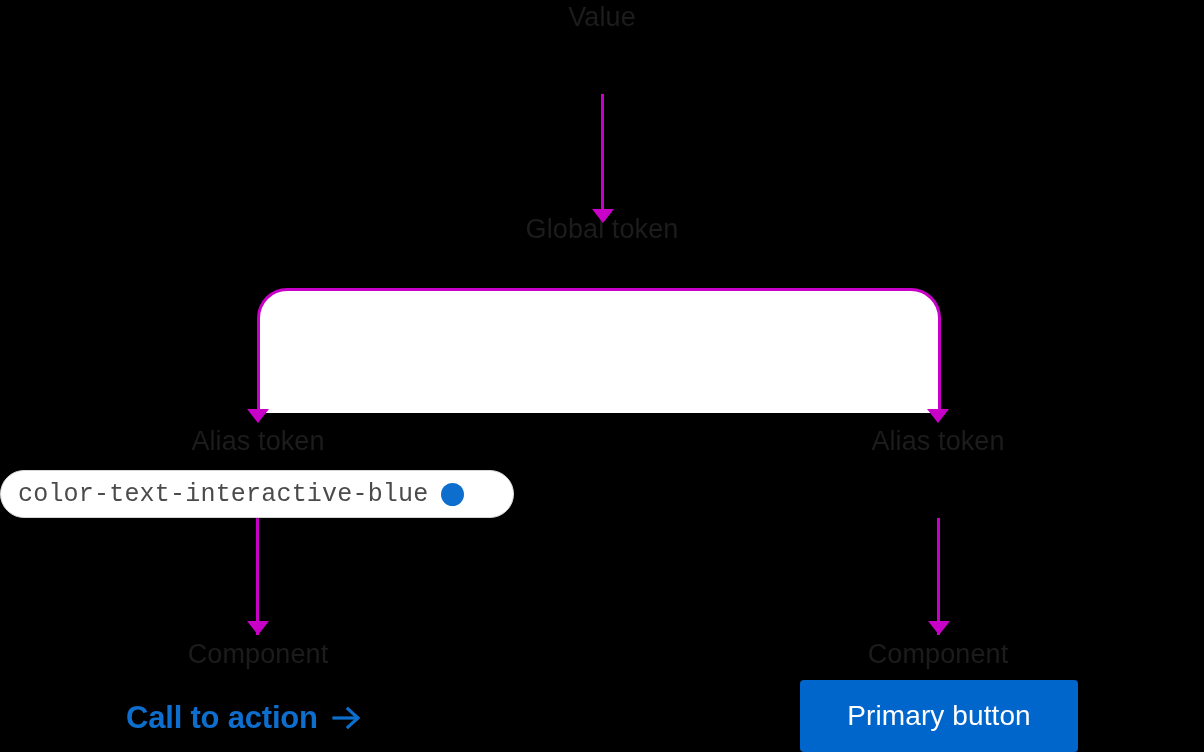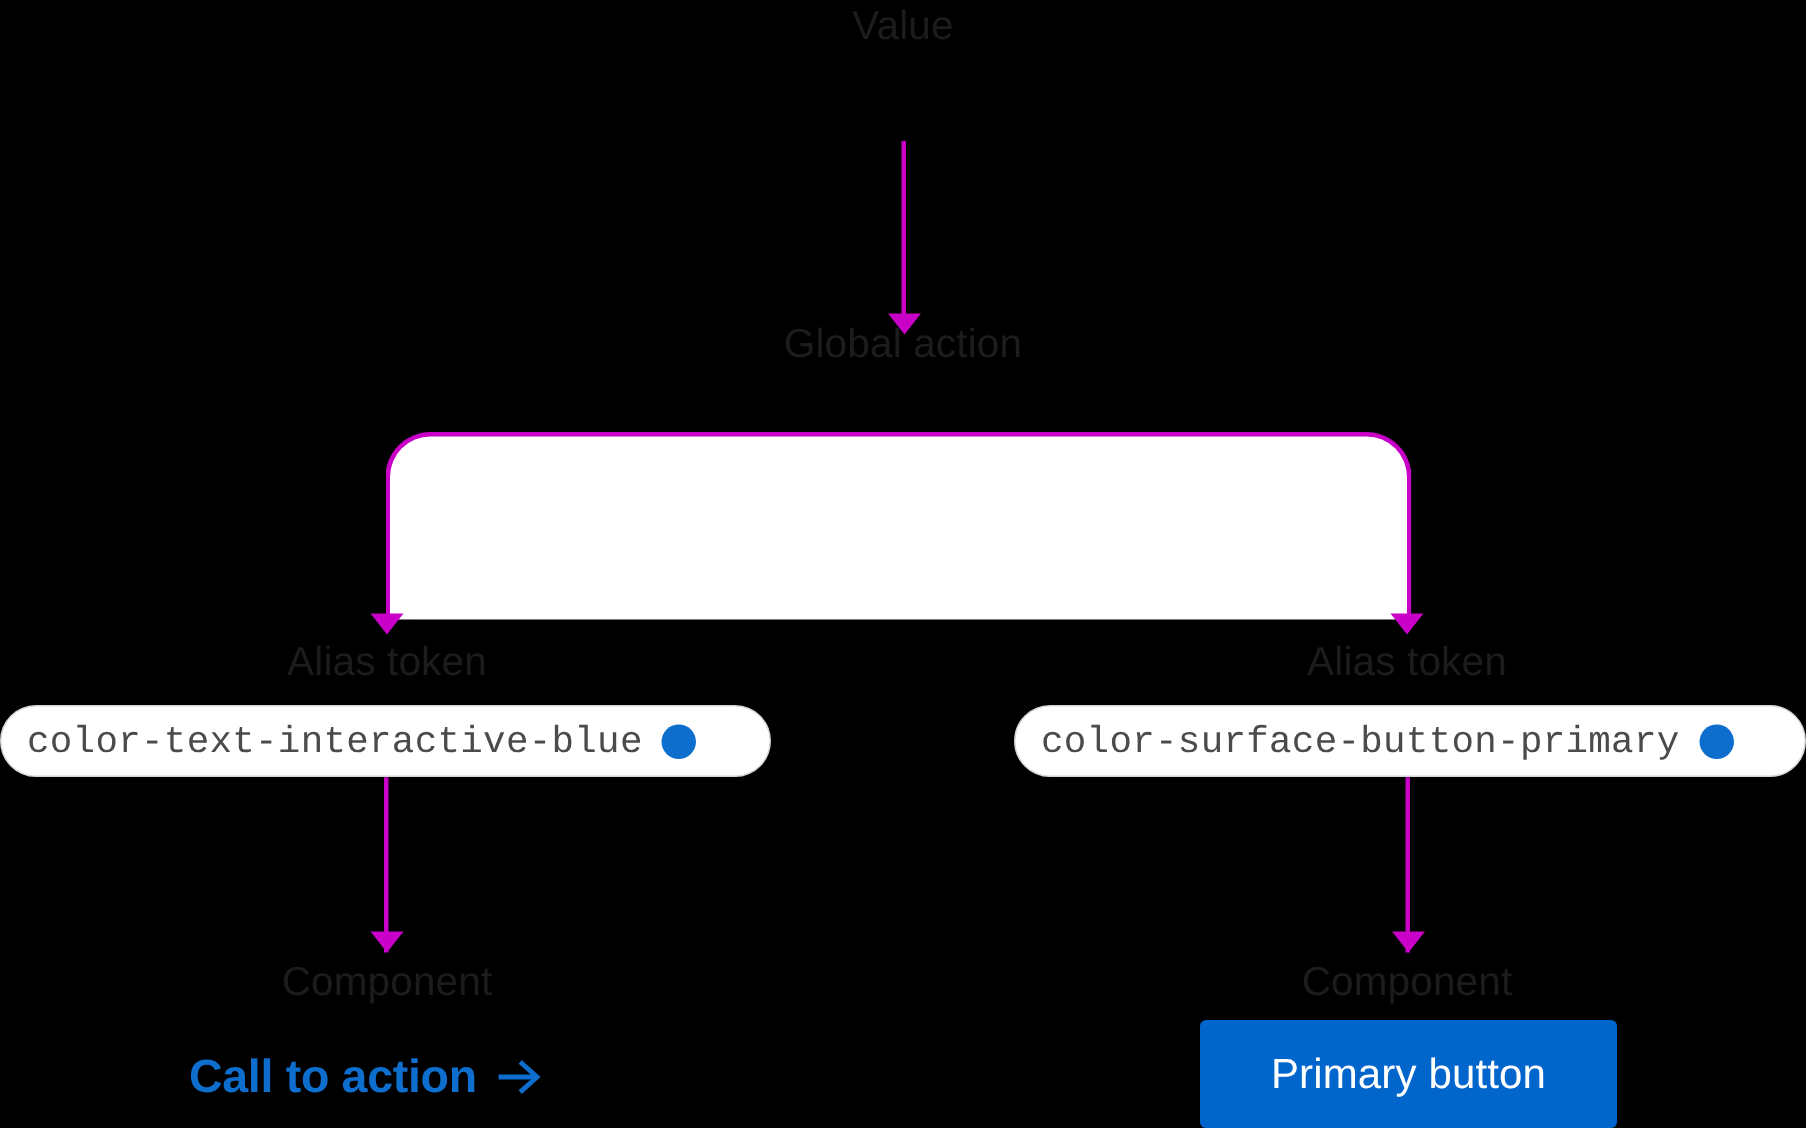--- a/index.html
+++ b/index.html
@@ -140,40 +140,36 @@
 <body>
 
 <div id="stage">
 
   <div class="stage-label" style="left:0; top:4px; width:1204px;">Value</div>
 
 
   <div class="conn-line" style="left:601px; top:94px; height:118px;"></div>
   <div class="conn-head" style="left:592px; top:209px;"></div>
 
-  <div class="stage-label" style="left:0; top:216px; width:1204px;">Global action</div>
+  <div class="stage-label" style="left:0; top:216px; width:1204px;">Global token</div>
 
 
   <div class="fork" style="left:257px; top:288px; width:684px; height:125px;"></div>
   <div class="conn-head" style="left:247px; top:409px;"></div>
   <div class="conn-head" style="left:927px; top:409px;"></div>
 
   <div class="stage-label" style="left:0; top:428px; width:516px;">Alias token</div>
 
   <div class="pill" style="left:0px; top:470px; width:514px;">
     <span class="pill-text">color-text-interactive-blue</span>
     <span class="swatch" style="background:#0d6ecd;"></span>
   </div>
 
   <div class="stage-label" style="left:680px; top:428px; width:516px;">Alias token</div>
 
-  <div class="pill" style="left:676px; top:470px; width:528px;">
-    <span class="pill-text">color-surface-button-primary</span>
-    <span class="swatch" style="background:#0d6ecd;"></span>
-  </div>
 
   <div class="conn-line" style="left:256px; top:518px; height:117px;"></div>
   <div class="conn-head" style="left:247px; top:621px;"></div>
 
   <div class="conn-line" style="left:937px; top:518px; height:117px;"></div>
   <div class="conn-head" style="left:928px; top:621px;"></div>
 
   <div class="stage-label" style="left:0; top:641px; width:516px;">Component</div>
 
   <a class="cta-link" style="left:126px; top:702px;" href="#">

